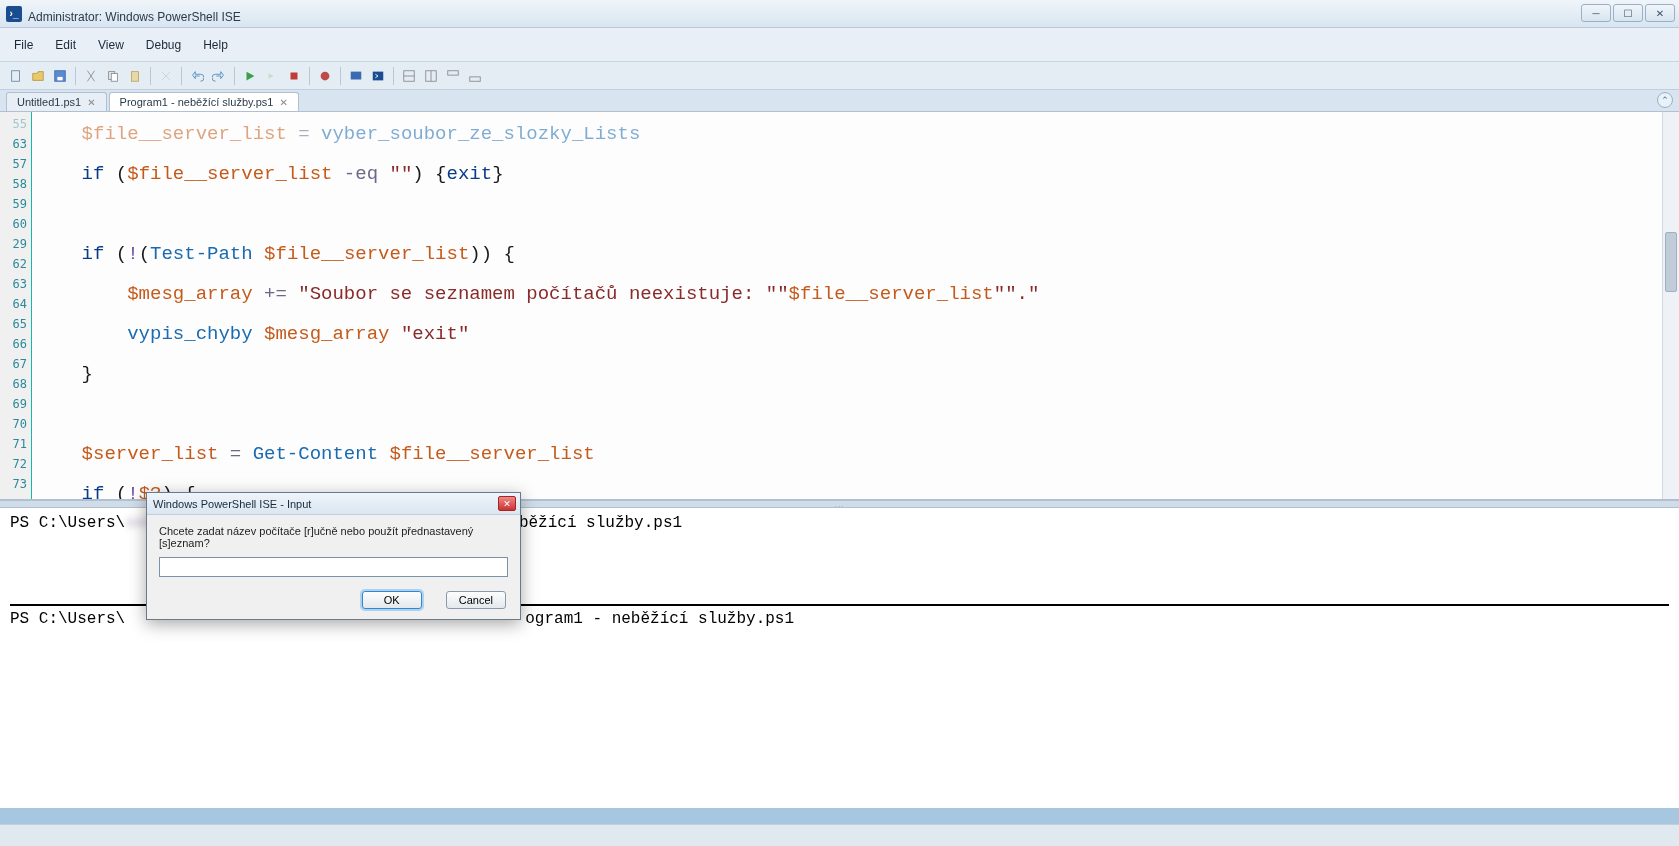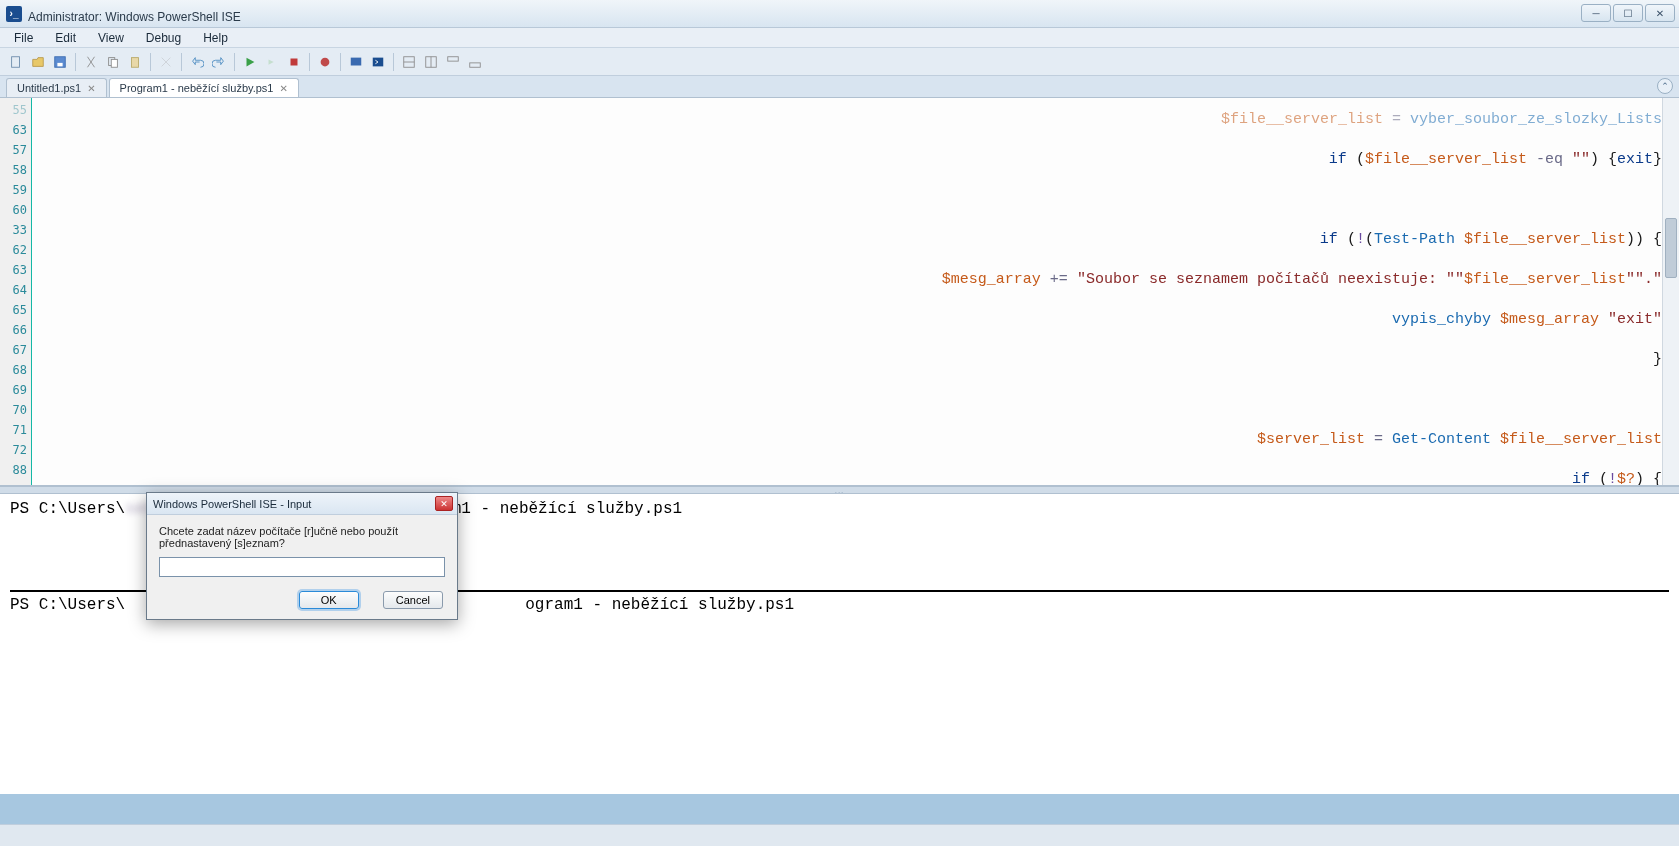--- a/index.html
+++ b/index.html
@@ -36,21 +36,21 @@
 }
 .titlebar .win-btn {
   width: 30px; height: 18px;
   border: 1px solid #9ab0c4;
   background: linear-gradient(#f0f5fa,#d8e5f0);
   border-radius: 3px;
   display: flex; align-items: center; justify-content: center;
   font-size: 10px; color: #3a5068;
 }
 .menubar {
-  height: 20px;
+  height: 34px;
   background: #e9eff6;
   border-bottom: 1px solid #c8d5e2;
   display: flex;
   align-items: center;
   padding: 0 4px;
   gap: 2px;
 }
 .menubar .menu-item {
   padding: 2px 10px;
   color: #1a2a3a;
@@ -119,27 +119,26 @@
   font-family: Consolas, monospace;
   font-size: 12px;
   color: #2a8a9a;
   text-align: right;
   padding: 2px 4px 0 0;
   line-height: 20px;
 }
 .code {
   flex: 1;
   font-family: Consolas, "Courier New", monospace;
-  font-size: 15px;
+  font-size: 19px;
   line-height: 20px;
-  padding: 2px 0 0 4px;
+  padding: 2px 8px 0 4px;
   white-space: pre;
   overflow: hidden;
   position: relative;
-  text-align: right;
 }
 .code .tok-var { color: #c55a1a; }
 .code .tok-kw  { color: #0a3a8a; }
 .code .tok-op  { color: #6a6a88; }
 .code .tok-str { color: #8a2a2a; }
 .code .tok-cmd { color: #1a6ab0; }
 .code .tok-neg { color: #6a4aa0; }
 .code .tok-par { color: #1a1a1a; }
 .editor .vscroll {
   width: 17px;
@@ -186,21 +185,21 @@
   position: absolute;
   left: 0; right: 0; bottom: 0;
   height: 22px;
   background: #e0e8f0;
   border-top: 1px solid #c0cedd;
 }
 
 .dialog {
   position: absolute;
   left: 146px; top: 492px;
-  width: 312px;
+  width: 375px;
   background: #f0f0f0;
   border: 1px solid #6a7a8a;
   box-shadow: 0 4px 16px rgba(0,0,0,.35);
   font-size: 11px;
 }
 .dialog .dlg-title {
   height: 22px;
   background: linear-gradient(#eef4fa,#dae6f2);
   border-bottom: 1px solid #c0cedd;
   display: flex; align-items: center;
@@ -388,33 +387,33 @@
 </div>
 
 <div class="editor">
   <div class="gutter">
 <div style="opacity:.4">55</div>
 <div>63</div>
 <div>57</div>
 <div>58</div>
 <div>59</div>
 <div>60</div>
-<div>33</div>
+<div>29</div>
 <div>62</div>
 <div>63</div>
 <div>64</div>
 <div>65</div>
 <div>66</div>
 <div>67</div>
 <div>68</div>
 <div>69</div>
 <div>70</div>
 <div>71</div>
 <div>72</div>
-<div>88</div>
+<div>73</div>
   </div>
   <div class="code">
 <div style="margin-top:-10px;opacity:.55">    <span class="tok-var">$file__server_list</span><span class="tok-op"> = </span><span class="tok-cmd">vyber_soubor_ze_slozky_Lists</span></div>
 <div>    <span class="tok-kw">if</span><span class="tok-par"> (</span><span class="tok-var">$file__server_list</span><span class="tok-op"> -eq </span><span class="tok-str">""</span><span class="tok-par">) {</span><span class="tok-kw">exit</span><span class="tok-par">}</span></div>
 <div> </div>
 <div>    <span class="tok-kw">if</span><span class="tok-par"> (</span><span class="tok-neg">!</span><span class="tok-par">(</span><span class="tok-cmd">Test-Path</span><span> </span><span class="tok-var">$file__server_list</span><span class="tok-par">)) {</span></div>
 <div>        <span class="tok-var">$mesg_array</span><span class="tok-op"> += </span><span class="tok-str">"Soubor se seznamem počítačů neexistuje: ""</span><span class="tok-var">$file__server_list</span><span class="tok-str">""."</span></div>
 <div>        <span class="tok-cmd">vypis_chyby</span><span> </span><span class="tok-var">$mesg_array</span><span> </span><span class="tok-str">"exit"</span></div>
 <div>    <span class="tok-par">}</span></div>
 <div> </div>

